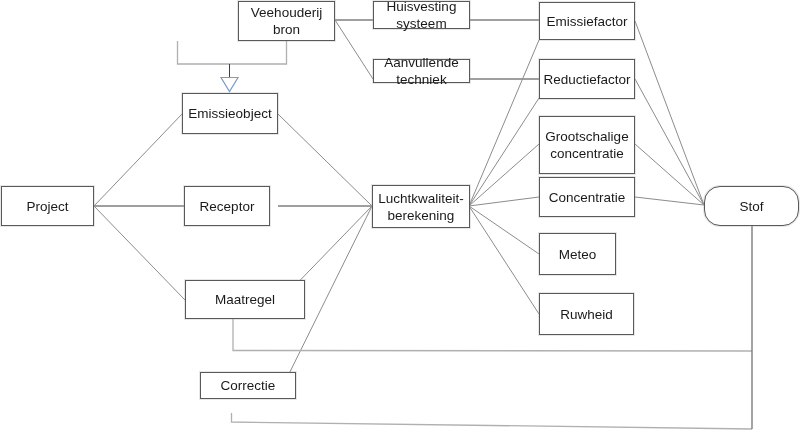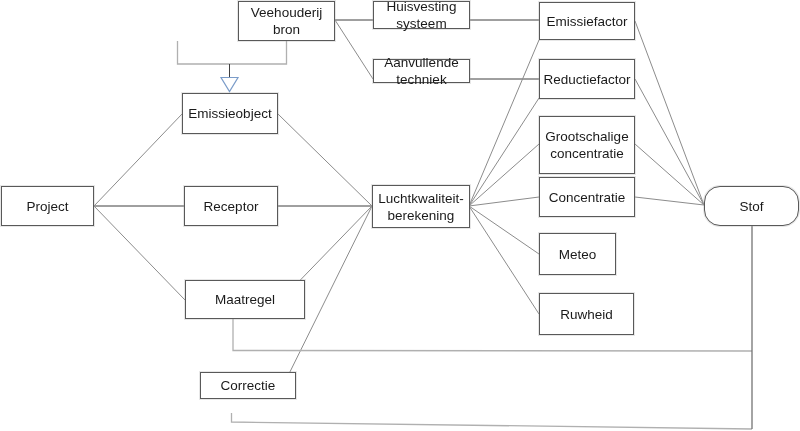--- a/index.html
+++ b/index.html
@@ -13,21 +13,21 @@
   
   #n-wegdeel{left:130px;top:1px;width:96px;height:40px;}
   #n-veehouderij{left:238px;top:1px;width:97px;height:40px;}
   #n-huisvesting{left:373px;top:1px;width:97px;height:28px;}
   #n-emissiefactor{left:539px;top:2px;width:96px;height:38px;}
   #n-aanvullende{left:373px;top:59px;width:97px;height:24px;}
   #n-reductiefactor{left:539px;top:59px;width:96px;height:40px;}
   #n-grootschalige{left:539px;top:116px;width:96px;height:58px;}
   #n-emissieobject{left:182px;top:93px;width:96px;height:41px;}
   #n-project{left:1px;top:186px;width:93px;height:40px;}
-  #n-receptor{left:184px;top:186px;width:94px;height:40px;}
+  #n-receptor{left:184px;top:186px;width:86px;height:40px;}
   #n-luchtkwaliteit{left:372px;top:185px;width:98px;height:43px;}
   #n-concentratie{left:539px;top:177px;width:96px;height:40px;}
   #n-stof{left:704px;top:186px;width:95px;height:40px;border-radius:16px;}
   #n-meteo{left:539px;top:233px;width:77px;height:42px;}
   #n-ruwheid{left:539px;top:293px;width:95px;height:42px;}
   #n-maatregel{left:185px;top:280px;width:120px;height:39px;}
   #n-correctie{left:200px;top:372px;width:96px;height:27px;}
   line,polyline{fill:none;}
   .lt{stroke:#b0b0b0;stroke-width:1.3;}   
   .md{stroke:#8c8c8c;stroke-width:1;}     

